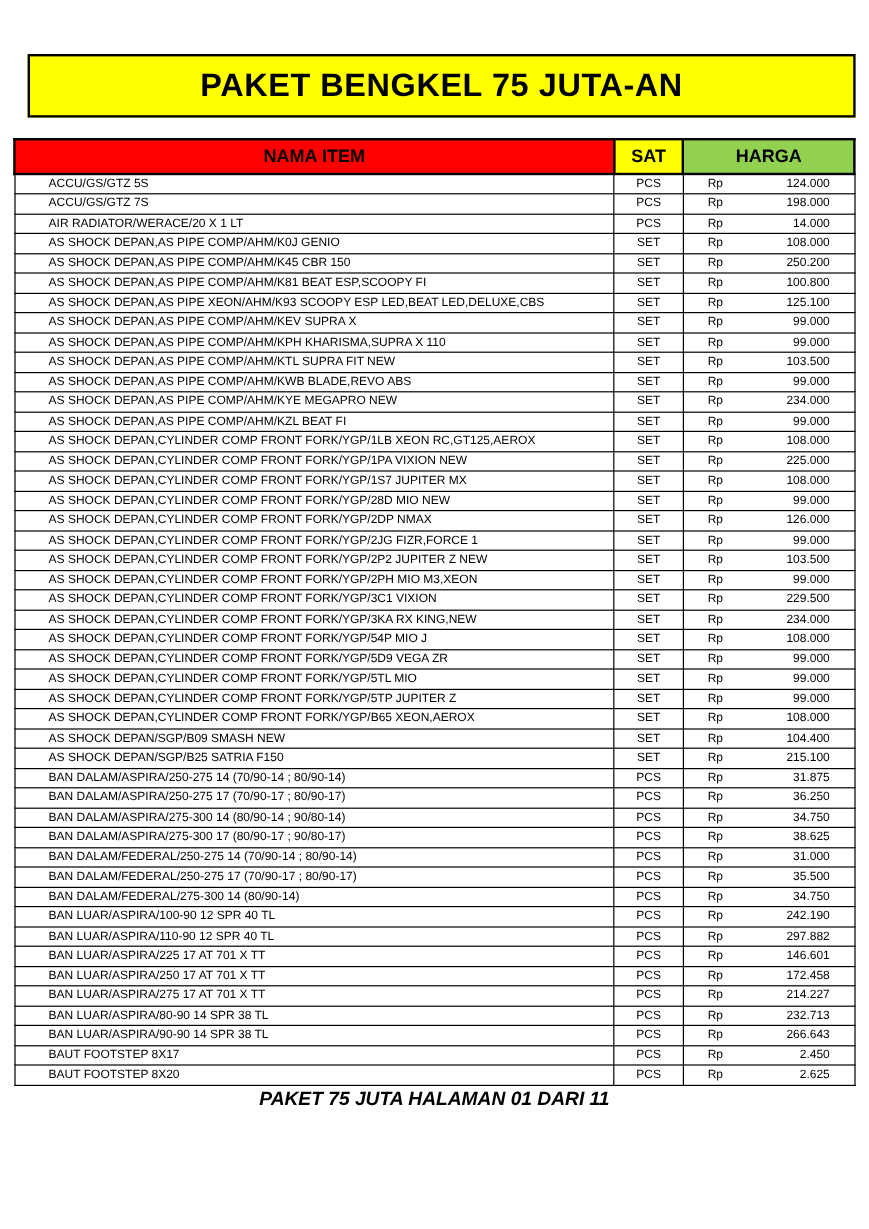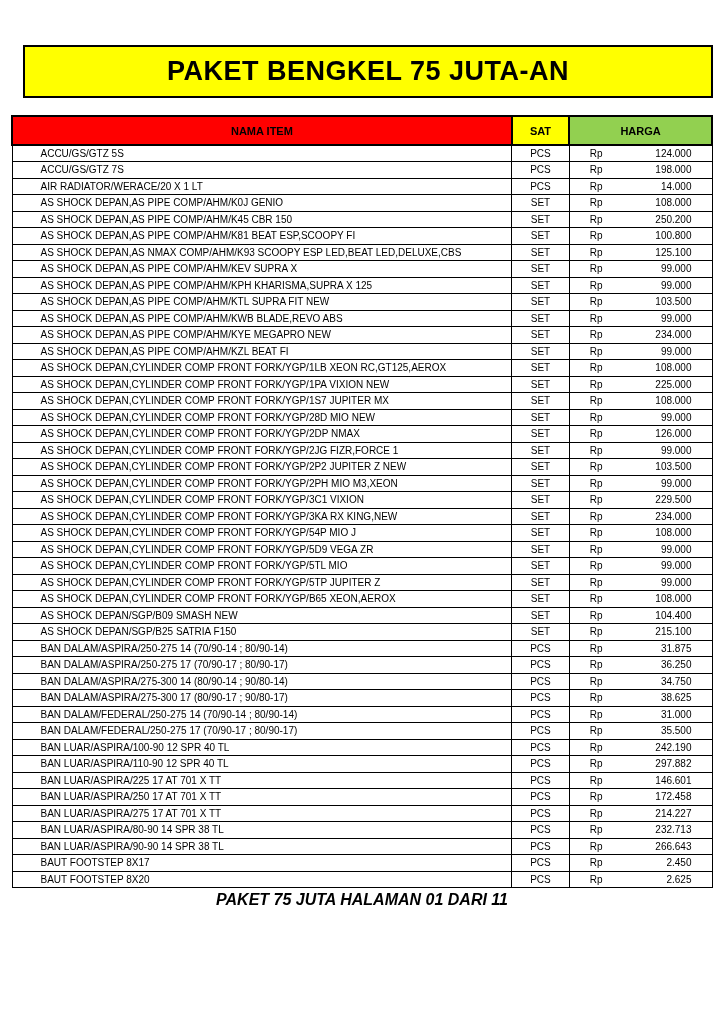--- a/index.html
+++ b/index.html
@@ -27,21 +27,21 @@
     border-collapse: collapse;
     table-layout: fixed;
   }
   col.c1 { width: 71.4%; }
   col.c2 { width: 8.2%; }
   col.c3 { width: 20.4%; }
 
   thead th {
     border: 2px solid #000;
     height: 29px;
-    font-size: 11px;
+    font-size: 15px;
     font-weight: bold;
     text-align: center;
     vertical-align: middle;
     padding: 0;
   }
   th.th-nama  { background: var(--nama-bg, #FF0000); }
   th.th-sat   { background: var(--sat-bg, #FFFF00); }
   th.th-harga { background: var(--harga-bg, #92D050); }
 
   tbody td {
@@ -150,41 +150,41 @@
           <td class="c-item">AS SHOCK DEPAN,AS PIPE COMP/AHM/K81 BEAT ESP,SCOOPY FI</td>
           <td class="c-sat">SET</td>
           <td class="c-harga">
             <div class="cell-flex">
               <span>Rp</span>
               <span>100.800</span>
             </div>
           </td>
         </tr>
         <tr>
-          <td class="c-item">AS SHOCK DEPAN,AS NMAX COMP/AHM/K93 SCOOPY ESP LED,BEAT LED,DELUXE,CBS</td>
+          <td class="c-item">AS SHOCK DEPAN,AS PIPE XEON/AHM/K93 SCOOPY ESP LED,BEAT LED,DELUXE,CBS</td>
           <td class="c-sat">SET</td>
           <td class="c-harga">
             <div class="cell-flex">
               <span>Rp</span>
               <span>125.100</span>
             </div>
           </td>
         </tr>
         <tr>
           <td class="c-item">AS SHOCK DEPAN,AS PIPE COMP/AHM/KEV SUPRA X</td>
           <td class="c-sat">SET</td>
           <td class="c-harga">
             <div class="cell-flex">
               <span>Rp</span>
               <span>99.000</span>
             </div>
           </td>
         </tr>
         <tr>
-          <td class="c-item">AS SHOCK DEPAN,AS PIPE COMP/AHM/KPH KHARISMA,SUPRA X 125</td>
+          <td class="c-item">AS SHOCK DEPAN,AS PIPE COMP/AHM/KPH KHARISMA,SUPRA X 110</td>
           <td class="c-sat">SET</td>
           <td class="c-harga">
             <div class="cell-flex">
               <span>Rp</span>
               <span>99.000</span>
             </div>
           </td>
         </tr>
         <tr>
           <td class="c-item">AS SHOCK DEPAN,AS PIPE COMP/AHM/KTL SUPRA FIT NEW</td>
@@ -446,20 +446,30 @@
             </div>
           </td>
         </tr>
         <tr>
           <td class="c-item">BAN DALAM/FEDERAL/250-275 17 (70/90-17 ; 80/90-17)</td>
           <td class="c-sat">PCS</td>
           <td class="c-harga">
             <div class="cell-flex">
               <span>Rp</span>
               <span>35.500</span>
+            </div>
+          </td>
+        </tr>
+        <tr>
+          <td class="c-item">BAN DALAM/FEDERAL/275-300 14 (80/90-14)</td>
+          <td class="c-sat">PCS</td>
+          <td class="c-harga">
+            <div class="cell-flex">
+              <span>Rp</span>
+              <span>34.750</span>
             </div>
           </td>
         </tr>
         <tr>
           <td class="c-item">BAN LUAR/ASPIRA/100-90 12 SPR 40 TL</td>
           <td class="c-sat">PCS</td>
           <td class="c-harga">
             <div class="cell-flex">
               <span>Rp</span>
               <span>242.190</span>

